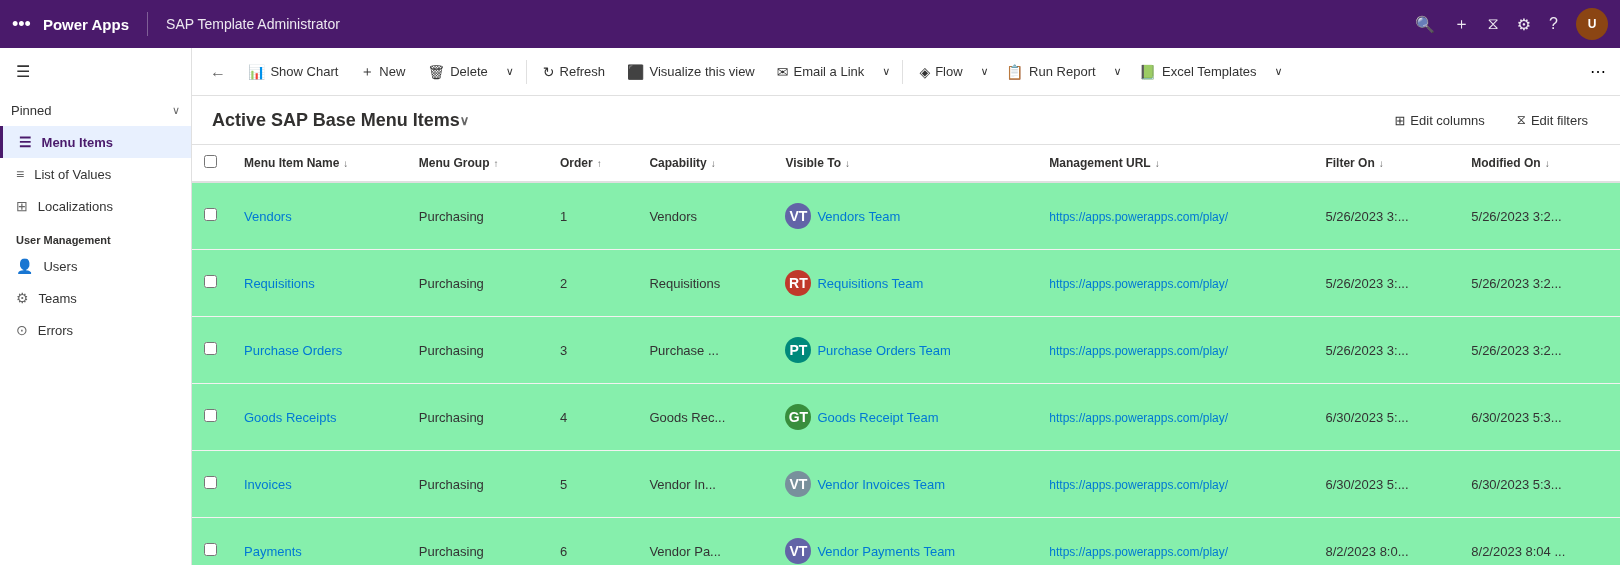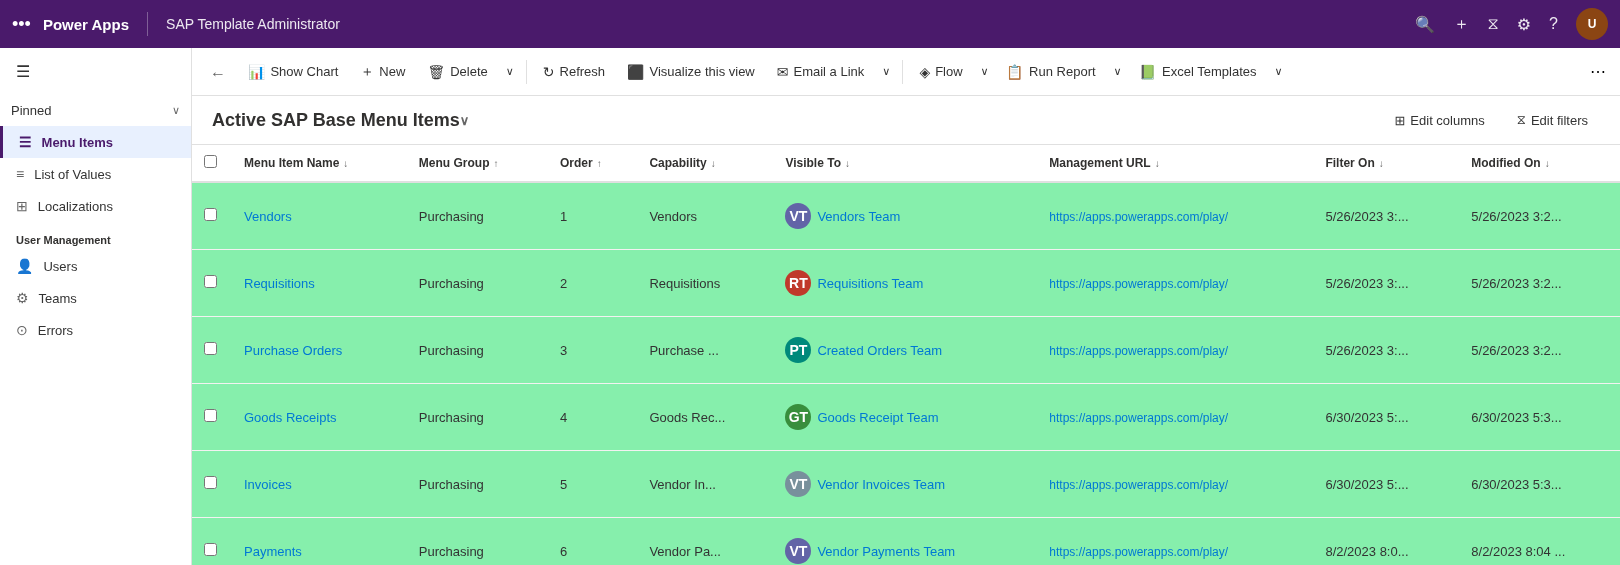--- a/index.html
+++ b/index.html
@@ -459,21 +459,21 @@
     </td>
     <td>
       <a class="cell-link">Purchase Orders</a>
     </td>
     <td>Purchasing</td>
     <td>3</td>
     <td>Purchase ...</td>
     <td>
       <div class="visible-to-cell">
         <div class="team-avatar avatar-teal">PT</div>
-        <a class="cell-link">Created Orders Team</a>
+        <a class="cell-link">Purchase Orders Team</a>
       </div>
     </td>
     <td>
       <a class="cell-url">https://apps.powerapps.com/play/</a>
     </td>
     <td>5/26/2023 3:...</td>
     <td>5/26/2023 3:2...</td>
   </tr>
             <tr>
     <td>

